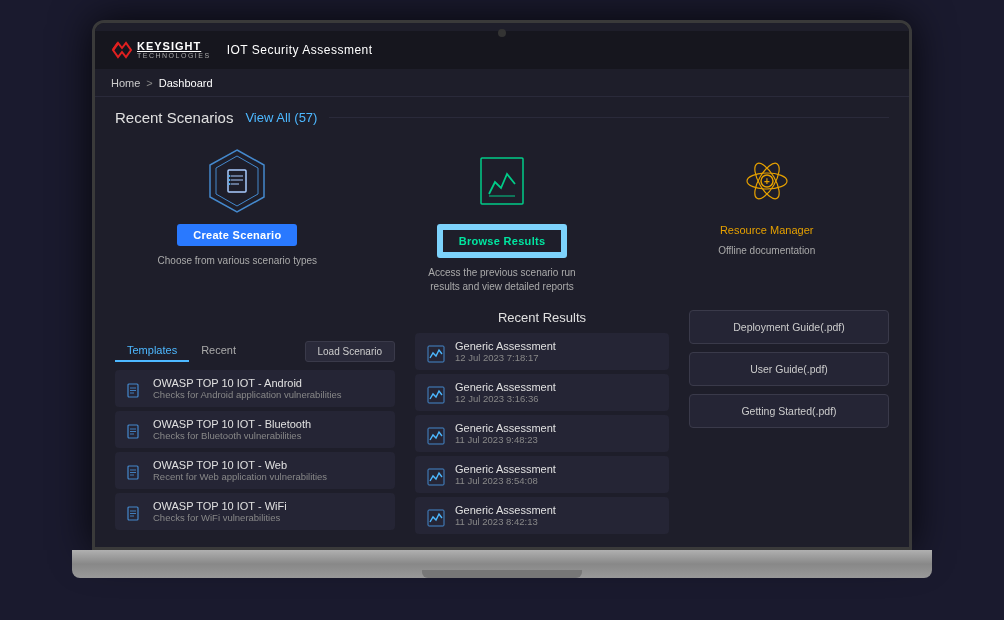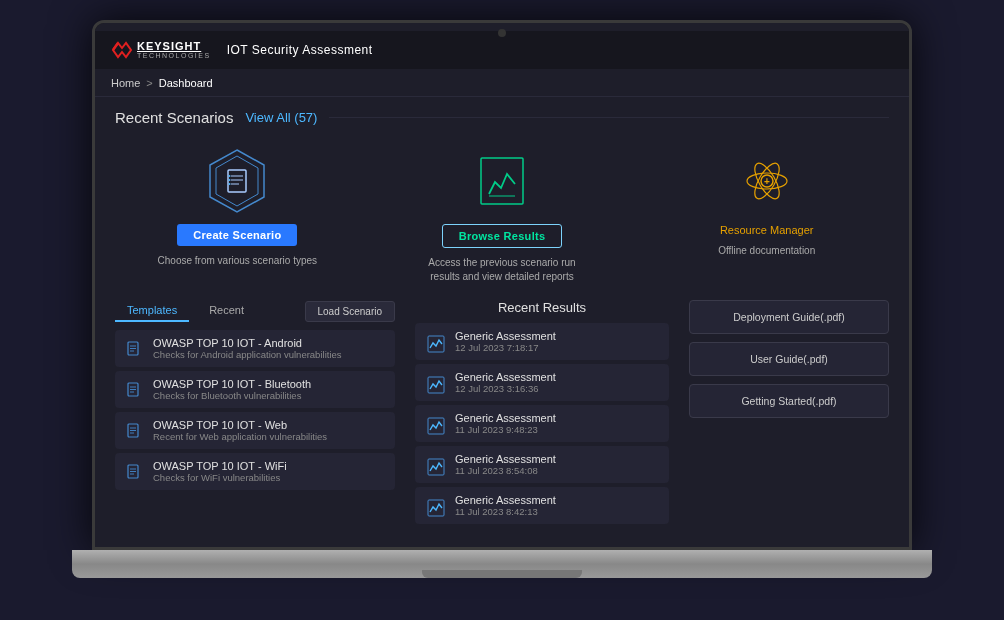--- a/index.html
+++ b/index.html
@@ -214,21 +214,21 @@
     }
 
     .btn-blue {
       background: #2979ff;
       color: #fff;
     }
 
     .btn-green-outline {
       background: #1e1e2a;
       color: #00e5a0;
-      border: 1px solid #7dd3fc;
+      border: 6px solid #7dd3fc;
     }
 
     .card-description {
       color: #aaa;
       font-size: 10px;
       text-align: center;
       max-width: 160px;
       line-height: 1.4;
     }
 
@@ -250,22 +250,23 @@
     .left-panel {
       width: 280px;
       display: flex;
       flex-direction: column;
       flex-shrink: 0;
     }
 
     .tabs-row {
       display: flex;
       align-items: center;
-      gap: 8px;
+      gap: 0;
       margin-bottom: 8px;
+      margin-top: 30px;
     }
 
     .tab {
       padding: 4px 12px;
       font-size: 11px;
       cursor: pointer;
       color: #aaa;
       border-bottom: 2px solid transparent;
     }
 
@@ -286,21 +287,21 @@
     }
 
     .template-list {
       display: flex;
       flex-direction: column;
       gap: 4px;
     }
 
     .template-item {
       display: flex;
-      align-items: center;
+      align-items: flex-end;
       gap: 10px;
       background: #252535;
       border-radius: 4px;
       padding: 7px 10px;
       cursor: pointer;
     }
 
     .template-doc-icon {
       width: 18px;
       height: 18px;

